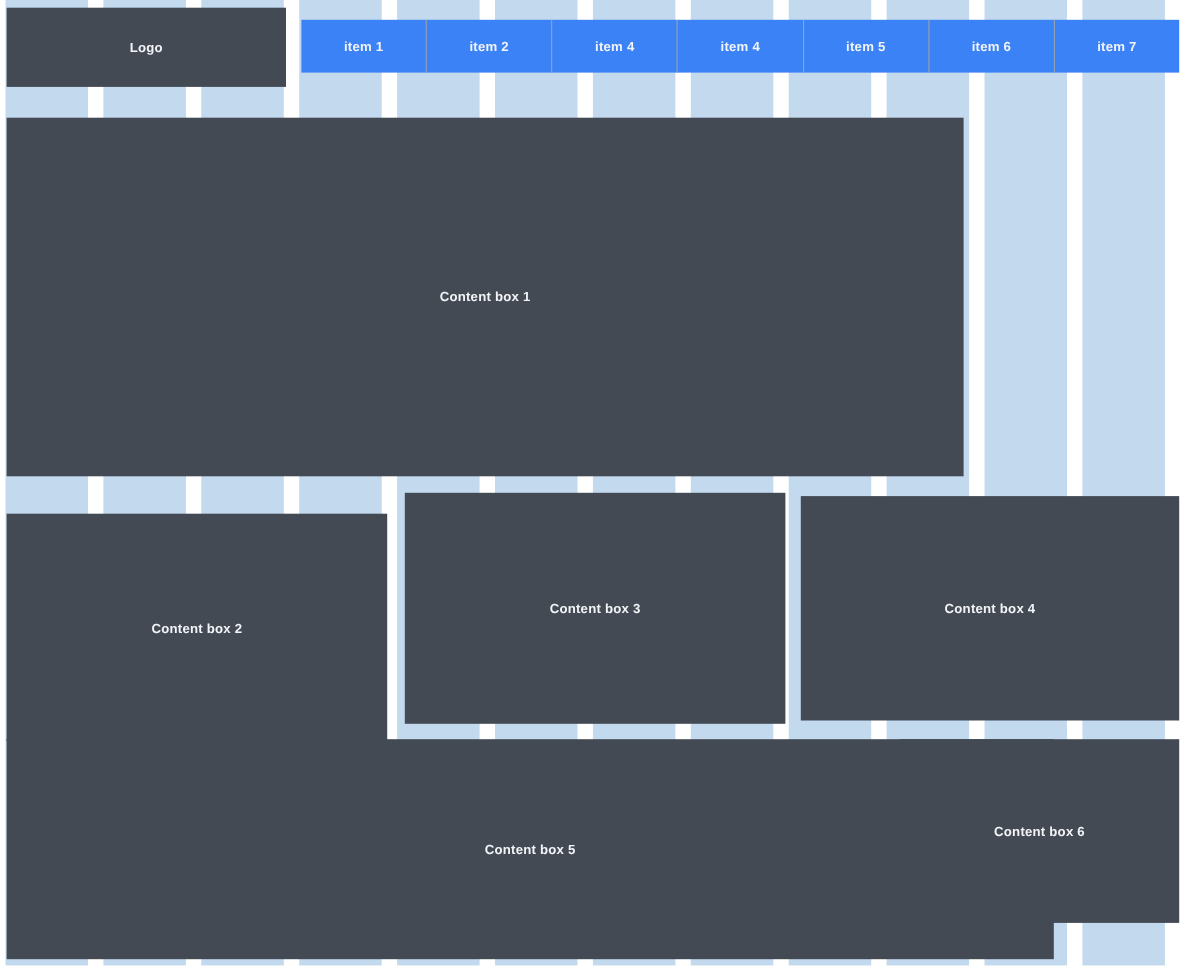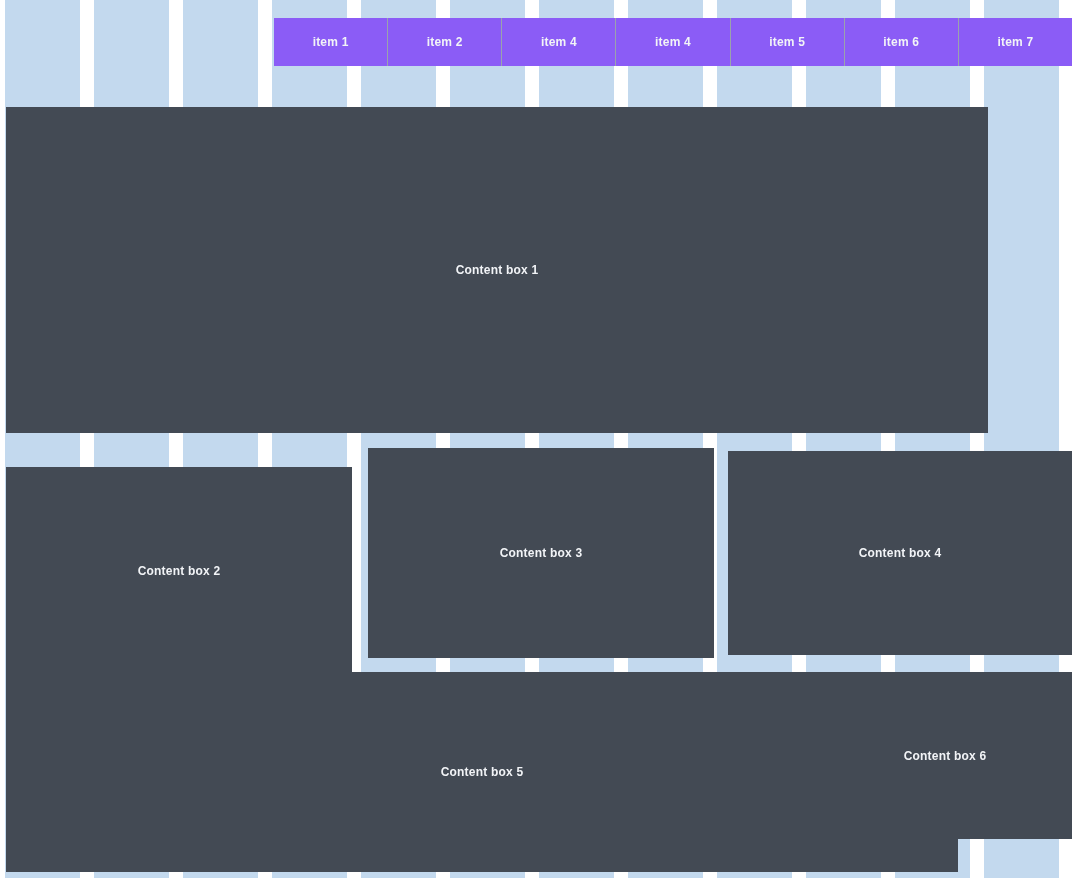--- a/index.html
+++ b/index.html
@@ -58,42 +58,42 @@
     width: 254px;
     height: 72px;
   }
 
   .navbar {
     position: absolute;
     left: 274px;
     top: 18px;
     width: 798px;
     height: 48px;
-    background: #8b5cf6;
+    background: #3b82f6;
     display: flex;
     box-sizing: border-box;
   }
   .nav-item {
     flex: 1 1 0;
     display: flex;
     align-items: center;
     justify-content: center;
     color: #f2f4f7;
     font-size: 12px;
     font-weight: bold;
     letter-spacing: .2px;
     border-right: 1px solid #9aa2ad;
     box-sizing: border-box;
   }
   .nav-item:last-child {
     border-right: none;
   }
 
   
-  #box1 { left: 6px;   top: 107px; width: 982px; height: 326px; }
+  #box1 { left: 6px;   top: 107px; width: 870px; height: 326px; }
   #box2 { left: 6px;   top: 451px; width: 346px;  height: 207px; margin-top: 16px; }
   #box3 { left: 368px; top: 448px; width: 346px;  height: 210px; }
   #box4 { left: 728px; top: 451px; width: 344px;  height: 204px; }
   #box5 { left: 6px;   top: 672px; width: 952px;  height: 200px; }
   #box6 { left: 818px; top: 672px; width: 254px;  height: 167px; }
 
   .label {
     pointer-events: none;
   }
 </style>
@@ -110,20 +110,23 @@
       <div class="grid-col" style="left: 361px; width: 75px; background: rgb(195, 217, 238);"></div>
       <div class="grid-col" style="left: 450px; width: 75px; background: rgb(195, 217, 238);"></div>
       <div class="grid-col" style="left: 539px; width: 75px; background: rgb(195, 217, 238);"></div>
       <div class="grid-col" style="left: 628px; width: 75px; background: rgb(195, 217, 238);"></div>
       <div class="grid-col" style="left: 717px; width: 75px; background: rgb(195, 217, 238);"></div>
       <div class="grid-col" style="left: 806px; width: 75px; background: rgb(195, 217, 238);"></div>
       <div class="grid-col" style="left: 895px; width: 75px; background: rgb(195, 217, 238);"></div>
       <div class="grid-col" style="left: 984px; width: 75px; background: rgb(195, 217, 238);"></div>
     </div>
 
+  <div class="block logo-block">
+    <span class="label">Logo</span>
+  </div>
 
   <div class="navbar" id="navbar">
     <div class="nav-item">
       <span class="label">item 1</span>
     </div>
     <div class="nav-item">
       <span class="label">item 2</span>
     </div>
     <div class="nav-item">
       <span class="label">item 4</span>

